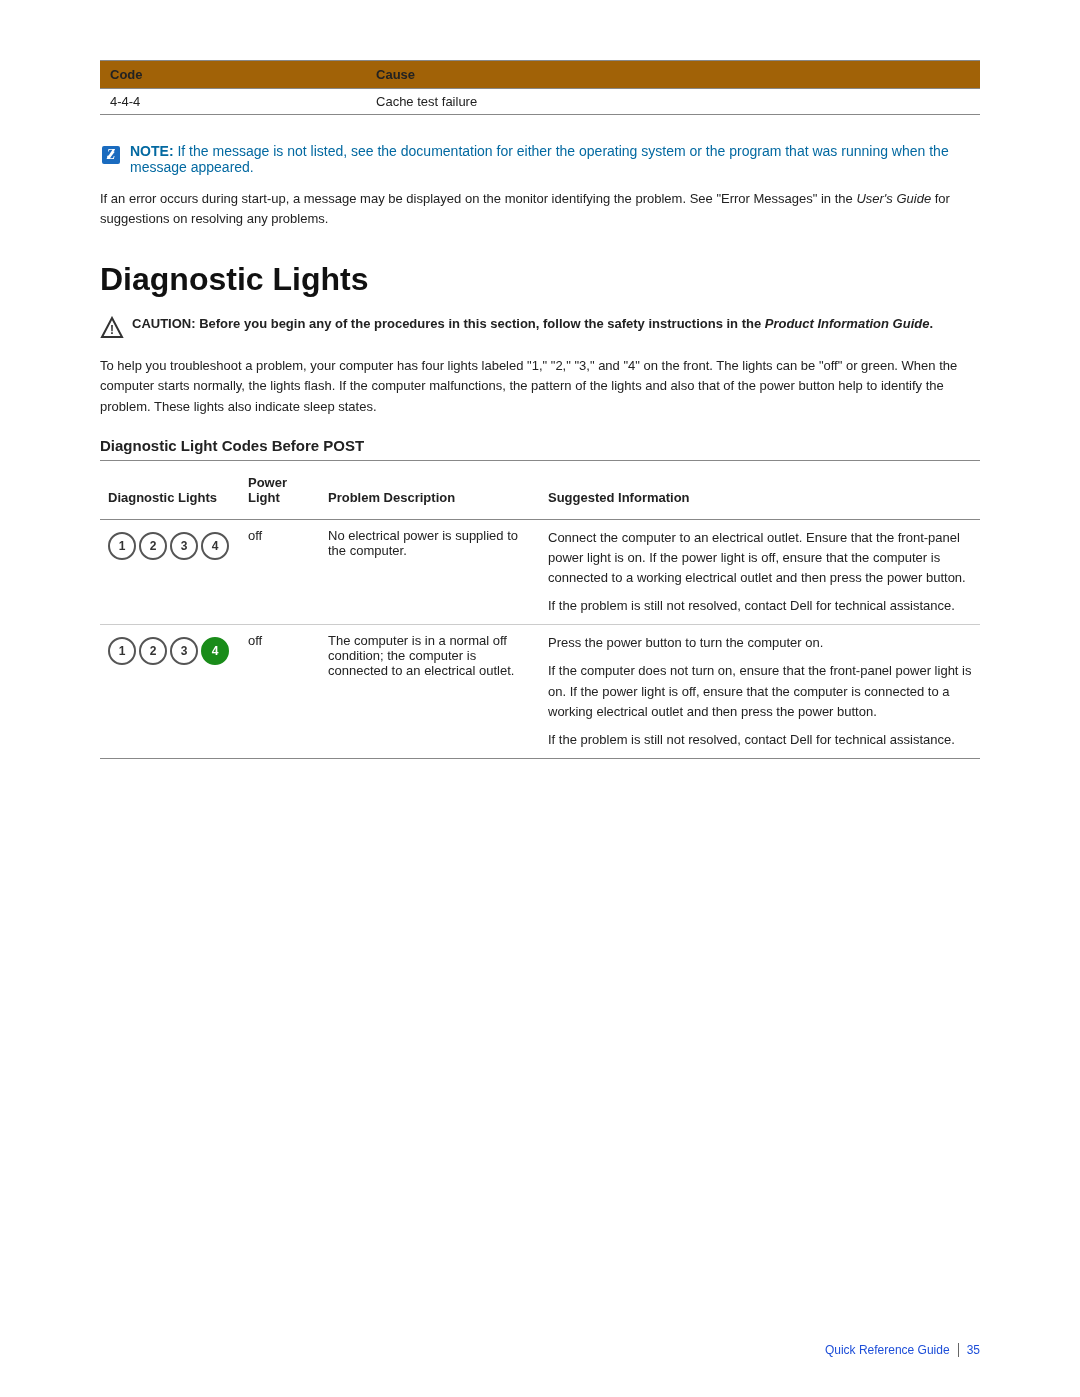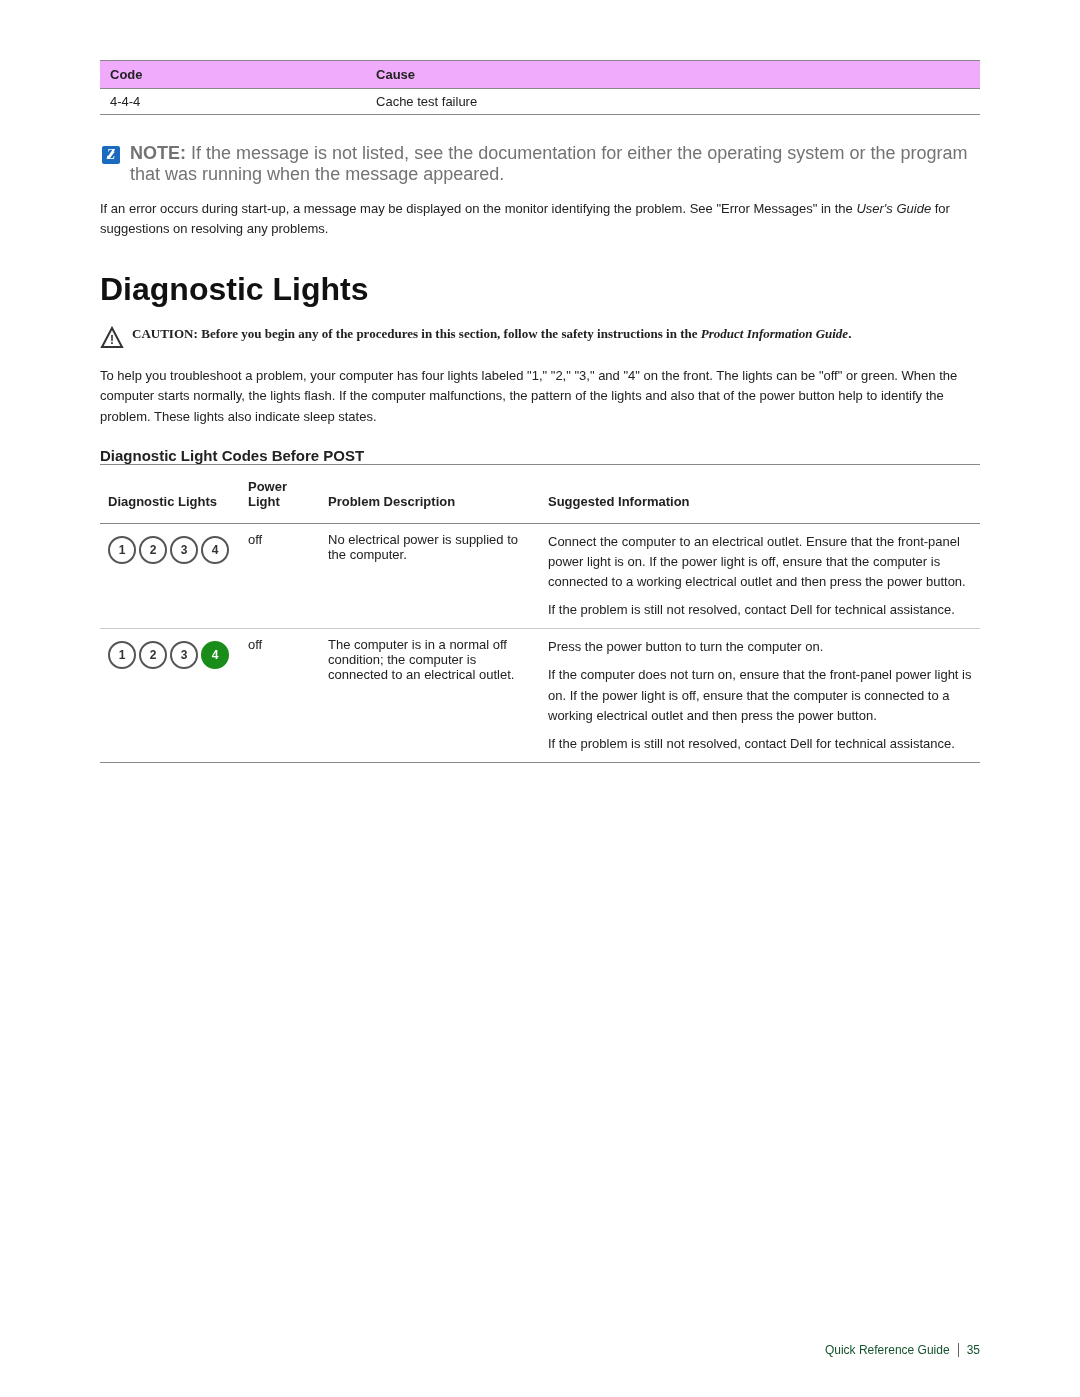--- a/index.html
+++ b/index.html
@@ -19,21 +19,21 @@
       border-collapse: collapse;
       margin-bottom: 28px;
     }
     .top-table th {
       font-weight: bold;
       font-size: 13px;
       text-align: left;
       padding: 6px 10px;
       border-top: 1.5px solid #888;
       border-bottom: 1.5px solid #888;
-      background: #f0abfc;
+      background: #a16207;
     }
     .top-table td {
       padding: 5px 10px;
       font-size: 13px;
       border-bottom: none;
     }
     .top-table tr:last-child td {
       border-bottom: 1.5px solid #888;
     }
 
@@ -50,22 +50,22 @@
       margin-bottom: 14px;
       gap: 8px;
     }
     .note-icon {
       flex-shrink: 0;
       width: 22px;
       height: 22px;
       margin-top: 1px;
     }
     .note-text {
-      font-size: 18px;
-      color: #737373;
+      font-size: 14px;
+      color: #0369a1;
     }
     .note-text strong {
       font-weight: bold;
     }
 
     .body-para {
       font-size: 13px;
       line-height: 1.55;
       margin-bottom: 8px;
     }
@@ -93,33 +93,32 @@
     .caution-icon {
       flex-shrink: 0;
       margin-top: 2px;
     }
     .caution-text {
       font-size: 13px;
       line-height: 1.5;
     }
     .caution-text strong {
       font-weight: bold;
-      font-family: Liberation Serif, serif;
     }
     .caution-text em {
       font-style: italic;
       font-weight: bold;
     }
 
     
     .sub-heading {
       font-size: 15px;
       font-weight: bold;
       margin-top: 20px;
-      margin-bottom: 0;
+      margin-bottom: 6px;
     }
 
     
     .diag-table {
       width: 100%;
       border-collapse: collapse;
       margin-bottom: 10px;
     }
     .diag-table th {
       font-weight: bold;
@@ -171,21 +170,21 @@
       border-color: #1a8c1a;
       color: #fff;
     }
 
     
     .footer {
       position: fixed;
       bottom: 40px;
       right: 100px;
       font-size: 12px;
-      color: #14532d;
+      color: #1d4ed8;
       display: flex;
       align-items: center;
       gap: 8px;
     }
     .footer-bar {
       width: 1px;
       height: 14px;
       background: #666;
       display: inline-block;
     }

